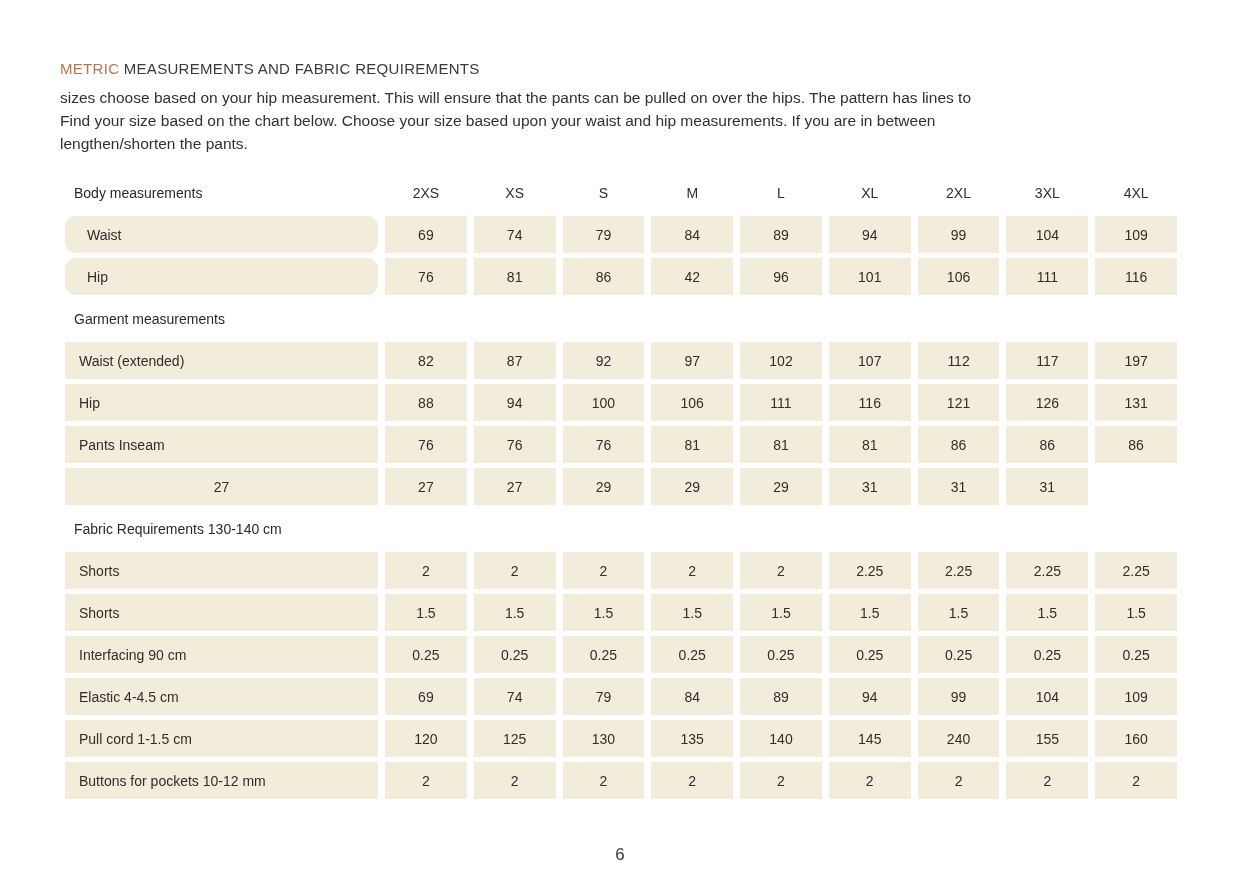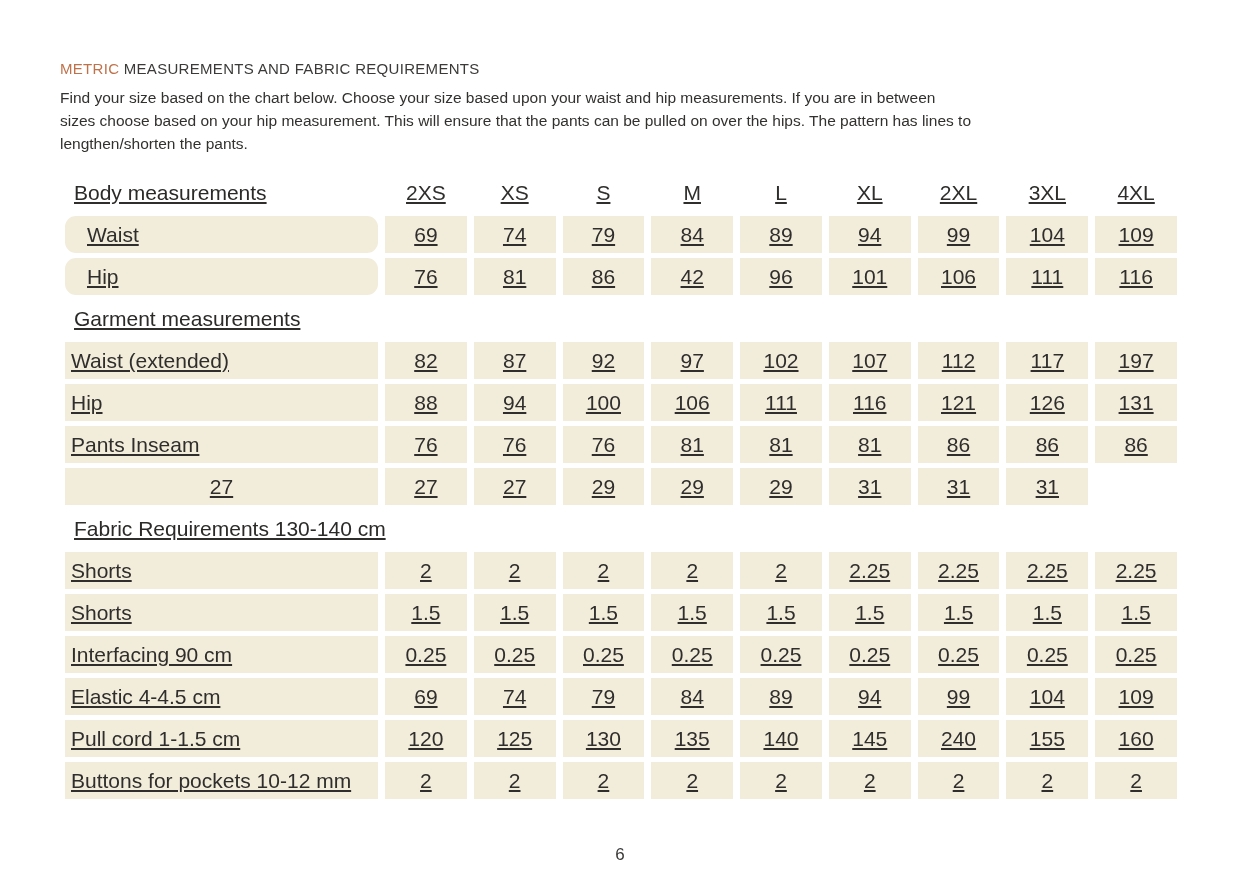--- a/index.html
+++ b/index.html
@@ -26,22 +26,21 @@
   .title .accent { color: var(--accent, #bf7149); }
   .intro {
     margin: 9px 0 0 60px;
     font-size: 15.5px;
     line-height: 23px;
     color: #32312f;
   }
   .sizetable {
     margin: 19px 0 0 65px;
     width: 1112px;
-    font-size: 21px;
-    text-decoration: underline;
+    font-size: 14px;
   }
   .trow {
     display: grid;
     grid-template-columns: 313px repeat(9, 1fr);
     column-gap: 7px;
     margin-bottom: 5px;
   }
   .hcell {
     height: 37px;
     display: flex;
@@ -62,21 +61,21 @@
     align-items: center;
     padding-left: 9px;
     margin-bottom: 5px;
     color: #2b2a29;
   }
   .lcell {
     background: var(--beige, #f2ecda);
     height: 37px;
     display: flex;
     align-items: center;
-    padding-left: 6px;
+    padding-left: 14px;
   }
   .lcell.indent { padding-left: 22px; border-radius: 11px; }
   .vcell {
     background: var(--beige, #f2ecda);
     height: 37px;
     display: flex;
     align-items: center;
     justify-content: center;
   }
   .pagenum {
@@ -89,22 +88,22 @@
   }
 </style>
 </head>
 <body>
 
 <div class="sheet">
 
   <h1 class="title"><span class="accent">METRIC</span><span> MEASUREMENTS AND FABRIC REQUIREMENTS</span></h1>
 
   <div class="intro">
+    <div>sizes choose based on your hip measurement. This will ensure that the pants can be pulled on over the hips. The pattern has lines to</div>
     <div>Find your size based on the chart below. Choose your size based upon your waist and hip measurements. If you are in between</div>
-    <div>sizes choose based on your hip measurement. This will ensure that the pants can be pulled on over the hips. The pattern has lines to</div>
     <div>lengthen/shorten the pants.</div>
   </div>
 
   <div class="sizetable">
       <div class="trow">
         <div class="sec-label">Body measurements</div>
         <div class="hcell">2XS</div>
         <div class="hcell">XS</div>
         <div class="hcell">S</div>
         <div class="hcell">M</div>

